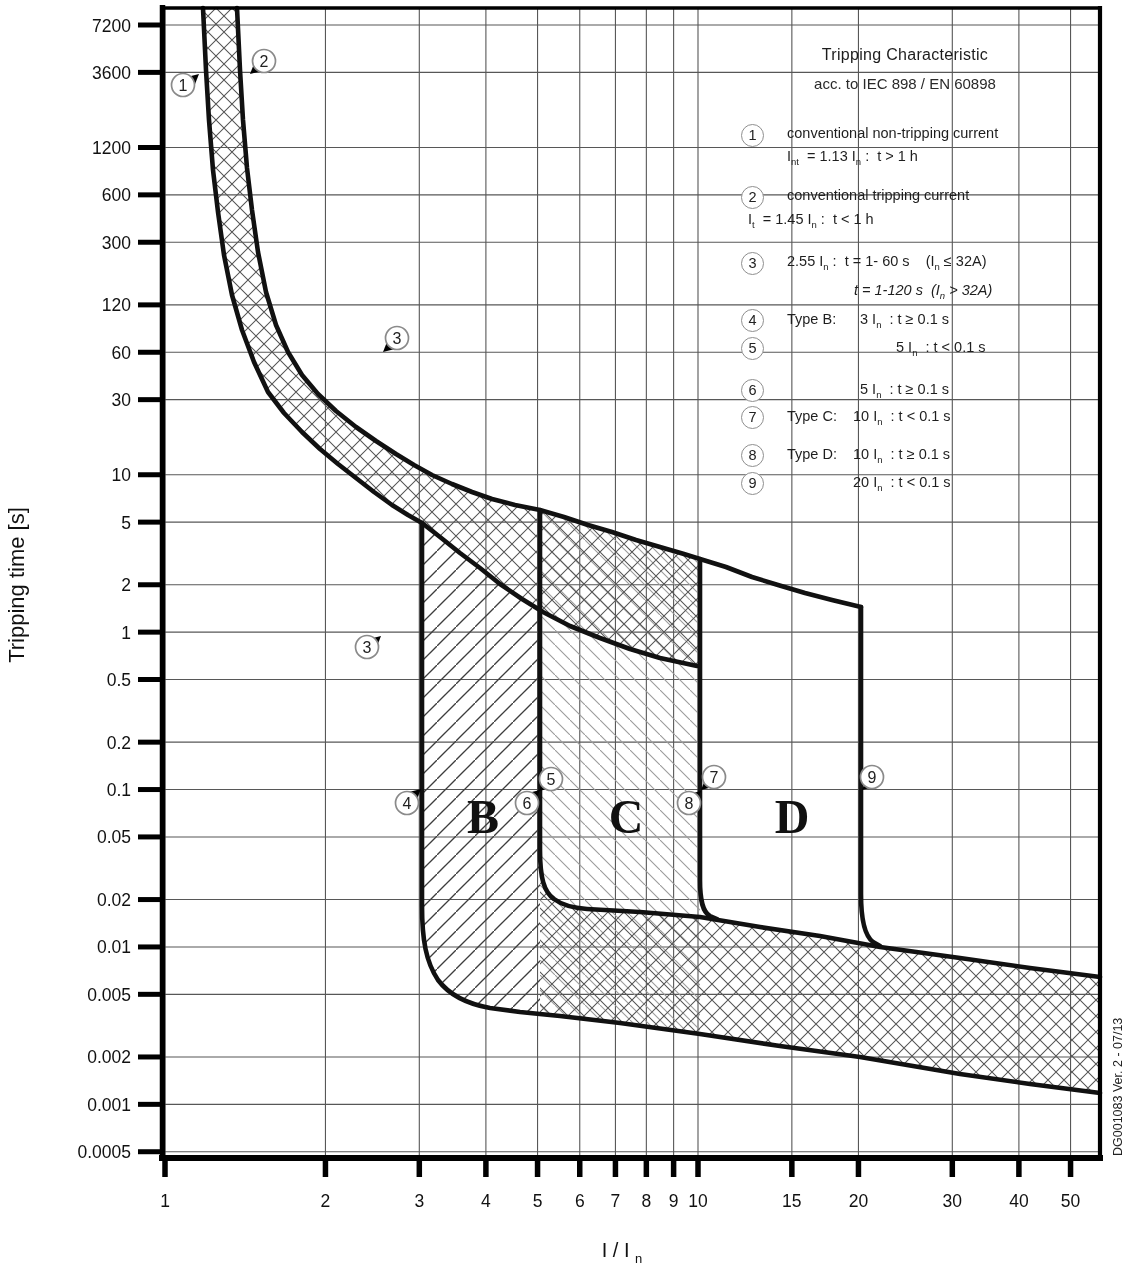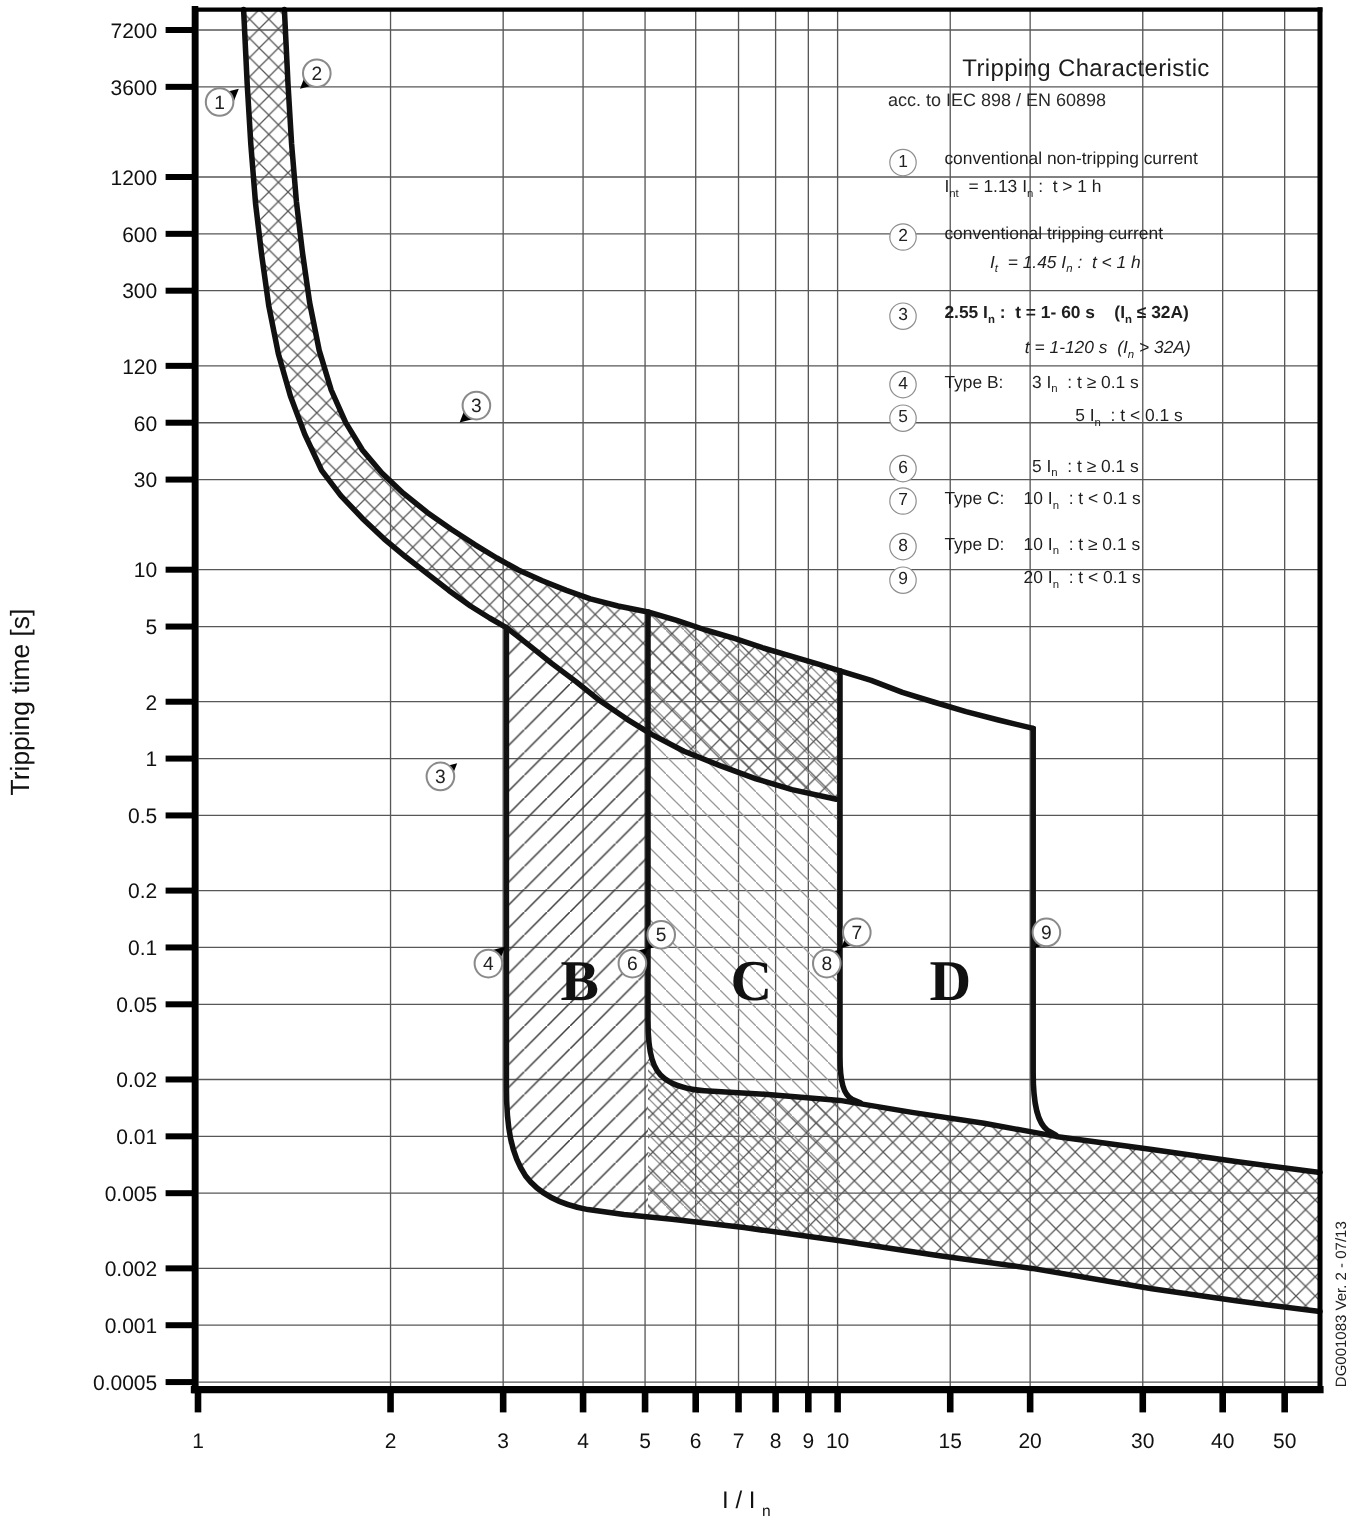--- a/index.html
+++ b/index.html
@@ -1,22 +1,22 @@
 <!DOCTYPE html>
 <html><head>
 <meta charset="utf-8">
 <style>
   html,body{margin:0;padding:0;background:#fff;}
   body{width:1130px;height:1280px;position:relative;font-family:"Liberation Sans",sans-serif;}
   #stage{position:absolute;left:0;top:0;width:990px;height:1280px;}
   #chart-svg{position:absolute;left:0;top:0;}
   #legend-layer{position:absolute;left:0;top:0;width:1130px;height:1280px;pointer-events:none;}
   .lg-title{position:absolute;left:740px;top:46px;width:330px;text-align:center;
-            font-size:20px;color:#1c1c1c;letter-spacing:.3px;}
-  .lg-subtitle{position:absolute;left:740px;top:75px;width:330px;
+            font-size:16px;color:#1c1c1c;letter-spacing:.3px;}
+  .lg-subtitle{position:absolute;left:740px;top:75px;width:330px;text-align:center;
             font-size:15px;color:#2a2a2a;}
   .lg-circle{position:absolute;width:21px;height:21px;border:1.6px solid #8f8f8f;border-radius:50%;
             background:#fff;color:#222;font-size:14.5px;text-align:center;line-height:21px;}
   .lg-text{position:absolute;font-size:14.5px;color:#1e1e1e;white-space:nowrap;}
   .lg-text sub{font-size:9.5px;vertical-align:-4px;}
 </style>
 </head>
 <body>
 
 <div id="stage">
@@ -238,23 +238,23 @@
 
   <div id="legend-layer">
     <div class="lg-title">Tripping Characteristic</div>
     <div class="lg-subtitle">acc. to IEC 898 / EN 60898</div>
     <div id="legend-items">
         <div class="lg-circle" style="left: 741px; top: 124px;">1</div>
         <div class="lg-text" style="left: 787px; top: 125px;">conventional non-tripping current</div>
         <div class="lg-text" style="left: 787px; top: 148px;">I<sub>nt</sub>&nbsp;&nbsp;= 1.13 I<sub>n</sub> :&nbsp; t &gt; 1 h</div>
         <div class="lg-circle" style="left: 741px; top: 186px;">2</div>
         <div class="lg-text" style="left: 787px; top: 187px;">conventional tripping current</div>
-        <div class="lg-text" style="left: 825px; top: 211px; font-style: italic;">I<sub>t</sub>&nbsp; = 1.45 I<sub>n</sub> :&nbsp; t &lt; 1 h</div>
+        <div class="lg-text" style="left: 748px; top: 211px;">I<sub>t</sub>&nbsp; = 1.45 I<sub>n</sub> :&nbsp; t &lt; 1 h</div>
         <div class="lg-circle" style="left: 741px; top: 252px;">3</div>
-        <div class="lg-text" style="left: 787px; top: 253px; font-weight: bold;">2.55 I<sub>n</sub> :&nbsp; t = 1- 60 s&nbsp;&nbsp;&nbsp;&nbsp;(I<sub>n</sub> ≤ 32A)</div>
+        <div class="lg-text" style="left: 787px; top: 253px;">2.55 I<sub>n</sub> :&nbsp; t = 1- 60 s&nbsp;&nbsp;&nbsp;&nbsp;(I<sub>n</sub> ≤ 32A)</div>
         <div class="lg-text" style="left: 854px; top: 282px; font-style: italic;">t = 1-120 s&nbsp;&nbsp;(I<sub>n</sub> &gt; 32A)</div>
         <div class="lg-circle" style="left: 741px; top: 309px;">4</div>
         <div class="lg-text" style="left: 787px; top: 311px;">Type B:</div>
         <div class="lg-text" style="left: 860px; top: 311px;">3 I<sub>n</sub>&nbsp;&nbsp;: t ≥ 0.1 s</div>
         <div class="lg-circle" style="left: 741px; top: 337px;">5</div>
         <div class="lg-text" style="left: 860px; top: 339px; padding-left: 36px;">5 I<sub>n</sub>&nbsp;&nbsp;: t &lt; 0.1 s</div>
         <div class="lg-circle" style="left: 741px; top: 379px;">6</div>
         <div class="lg-text" style="left: 787px; top: 381px; margin-top: 27px;">Type C:</div>
         <div class="lg-text" style="left: 860px; top: 381px;">5 I<sub>n</sub>&nbsp;&nbsp;: t ≥ 0.1 s</div>
         <div class="lg-circle" style="left: 741px; top: 406px;">7</div>

